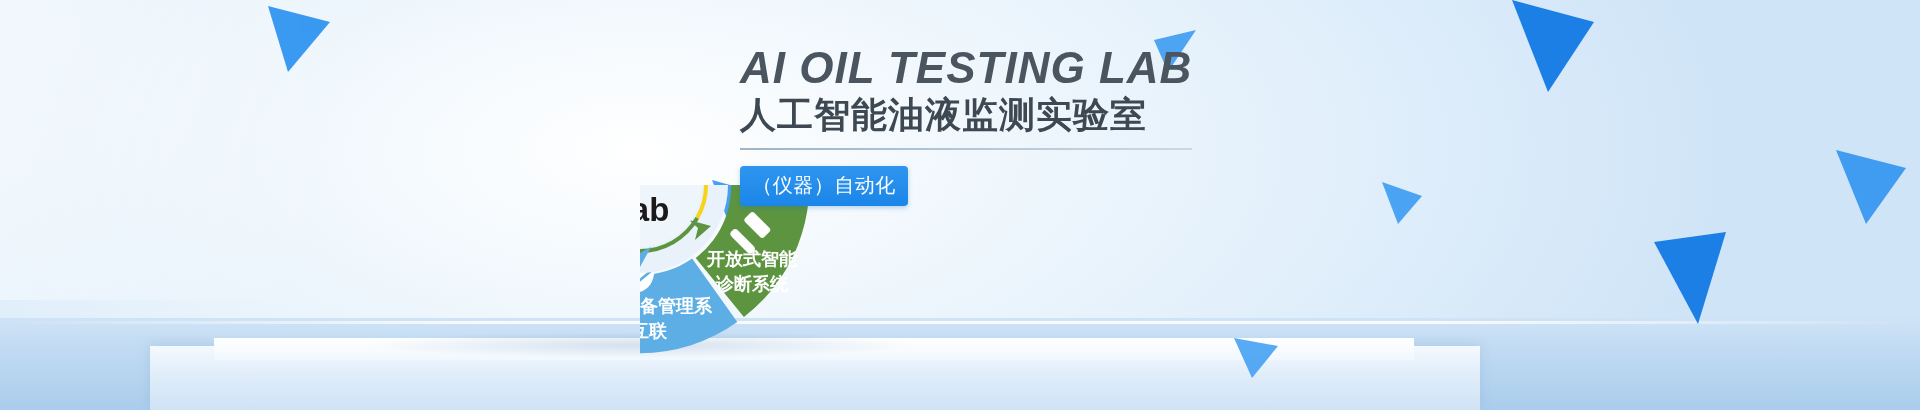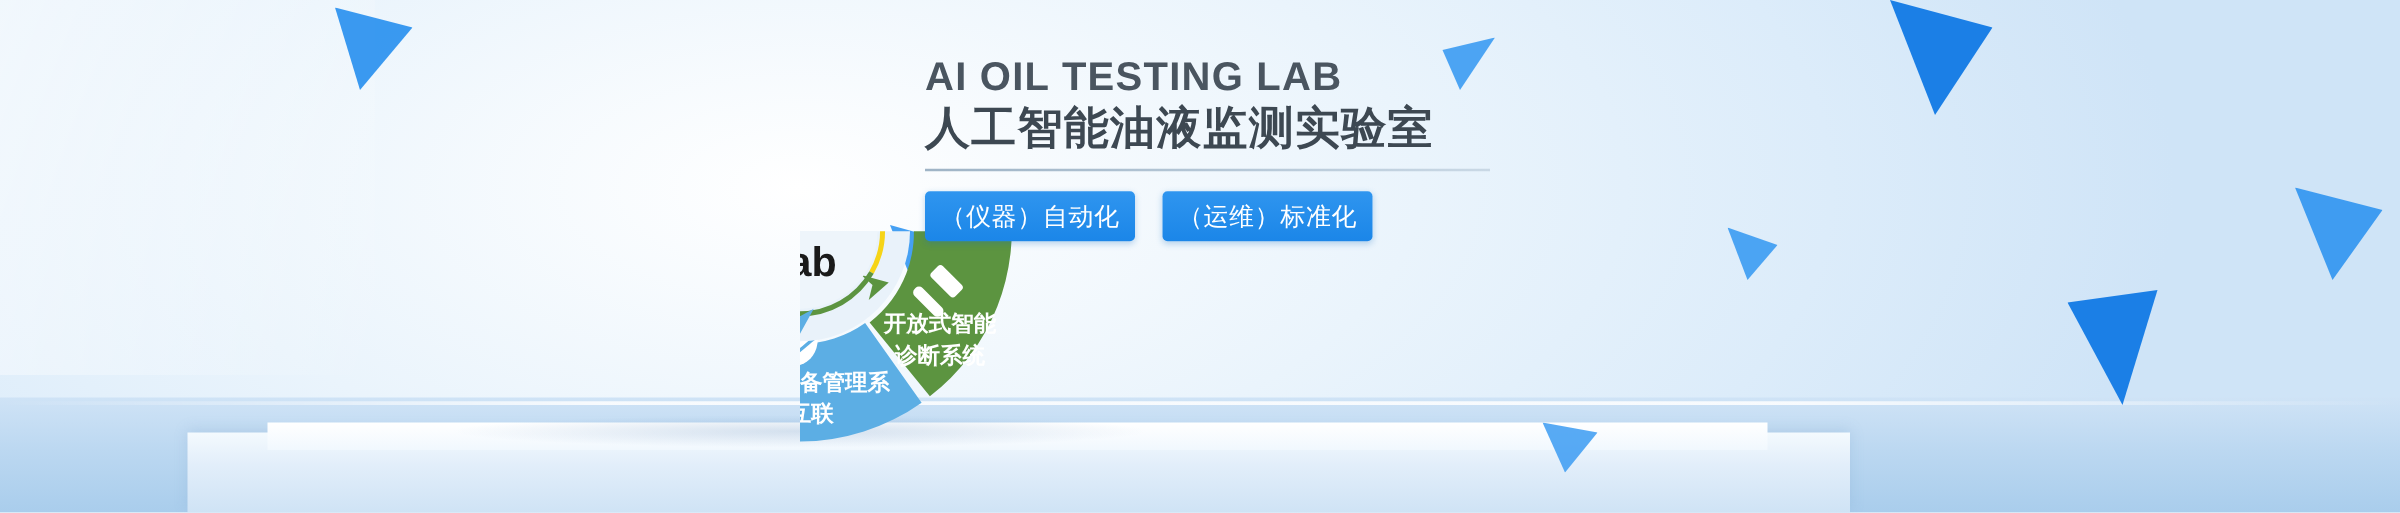--- a/index.html
+++ b/index.html
@@ -57,22 +57,22 @@
   .center-word{
     font-family:"Liberation Sans","DejaVu Sans",sans-serif;
     font-weight:bold;fill:#1a1a1a;
   }
 
   
   #copy{
     position:absolute;left:740px;top:44px;width:760px;
   }
   .title-en{
-    font-size:32px;font-weight:bold;letter-spacing:1px;
-    color:#4a5560;line-height:1.08;white-space:nowrap;
+    font-size:44px;font-weight:bold;letter-spacing:1px;
+    color:#4a5560;line-height:1.08;white-space:nowrap;font-style:italic;
   }
   .title-cn{
     font-size:36px;font-weight:bold;letter-spacing:1px;
     color:#3d4852;line-height:1.18;margin-top:2px;white-space:nowrap;
   }
   .divider{
     margin-top:12px;width:452px;height:2px;
     background:linear-gradient(90deg,#9fb4c6, #c9d8e5);
   }
   .tags{
@@ -247,17 +247,16 @@
       </g>
     </svg>
   </div>
 
   <div id="copy">
     <div class="title-en">AI OIL TESTING LAB</div>
     <div class="title-cn">人工智能油液监测实验室</div>
     <div class="divider"></div>
     <div class="tags">
       <div class="tag">（仪器）自动化</div>
-      <div class="tag">（运维）标准化</div>
     </div>
   </div>
 
 </div>
 
 </body></html>

